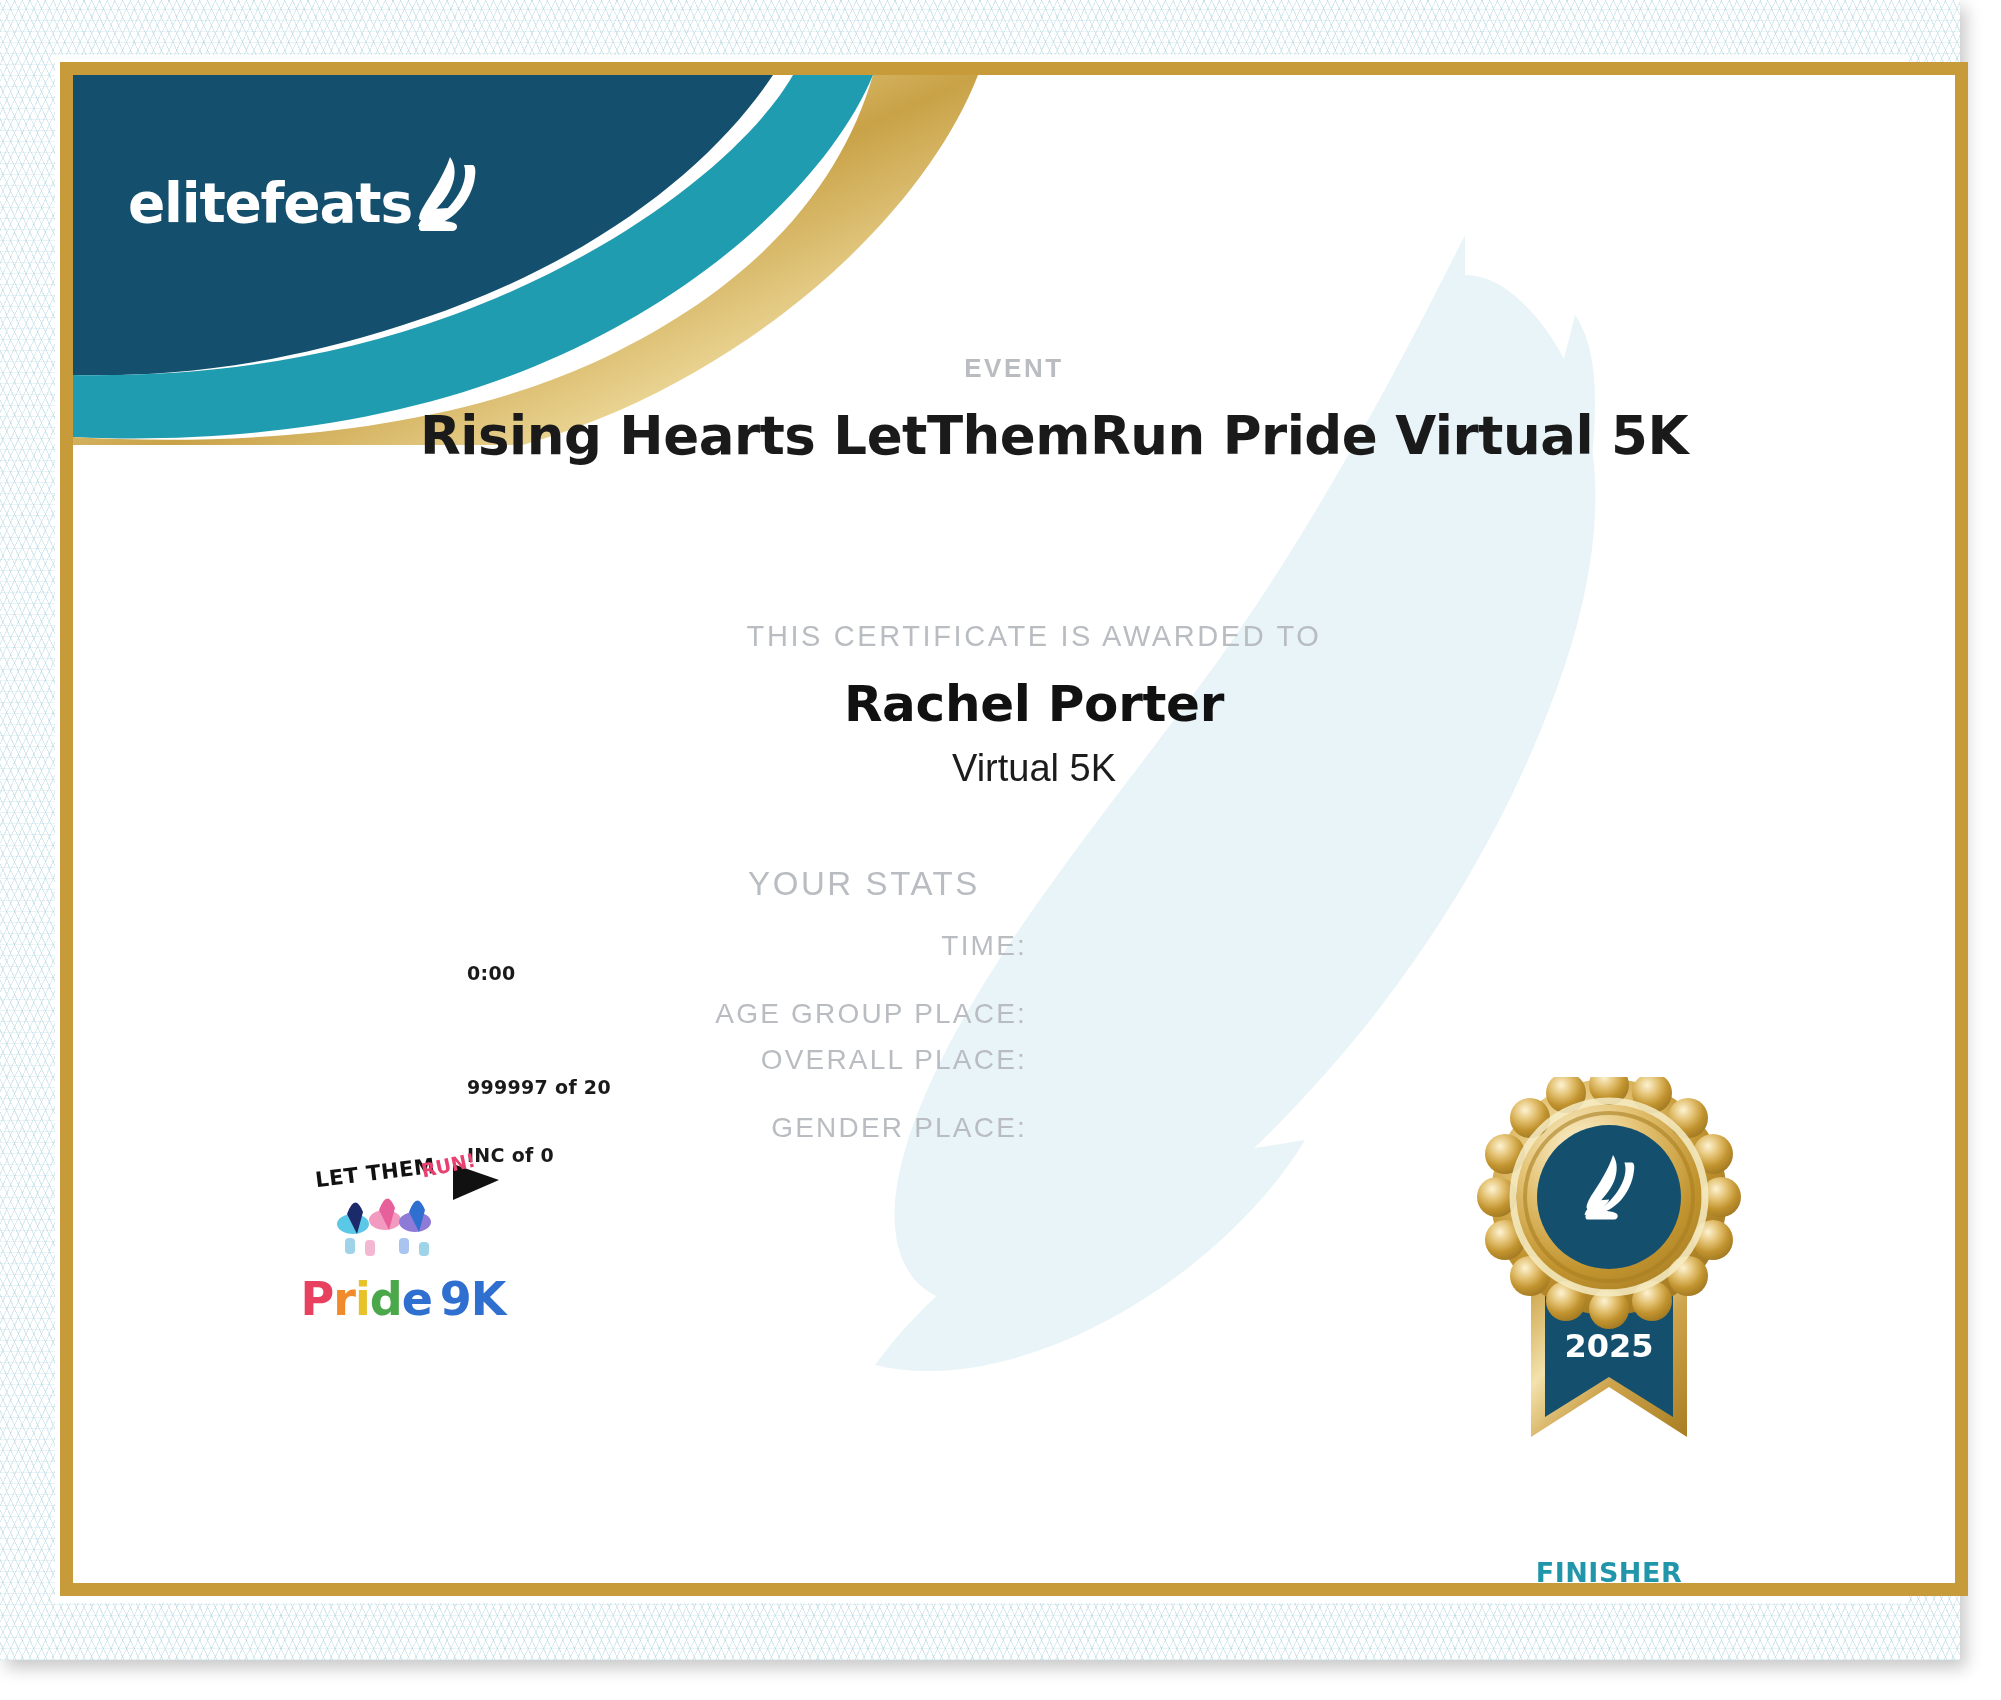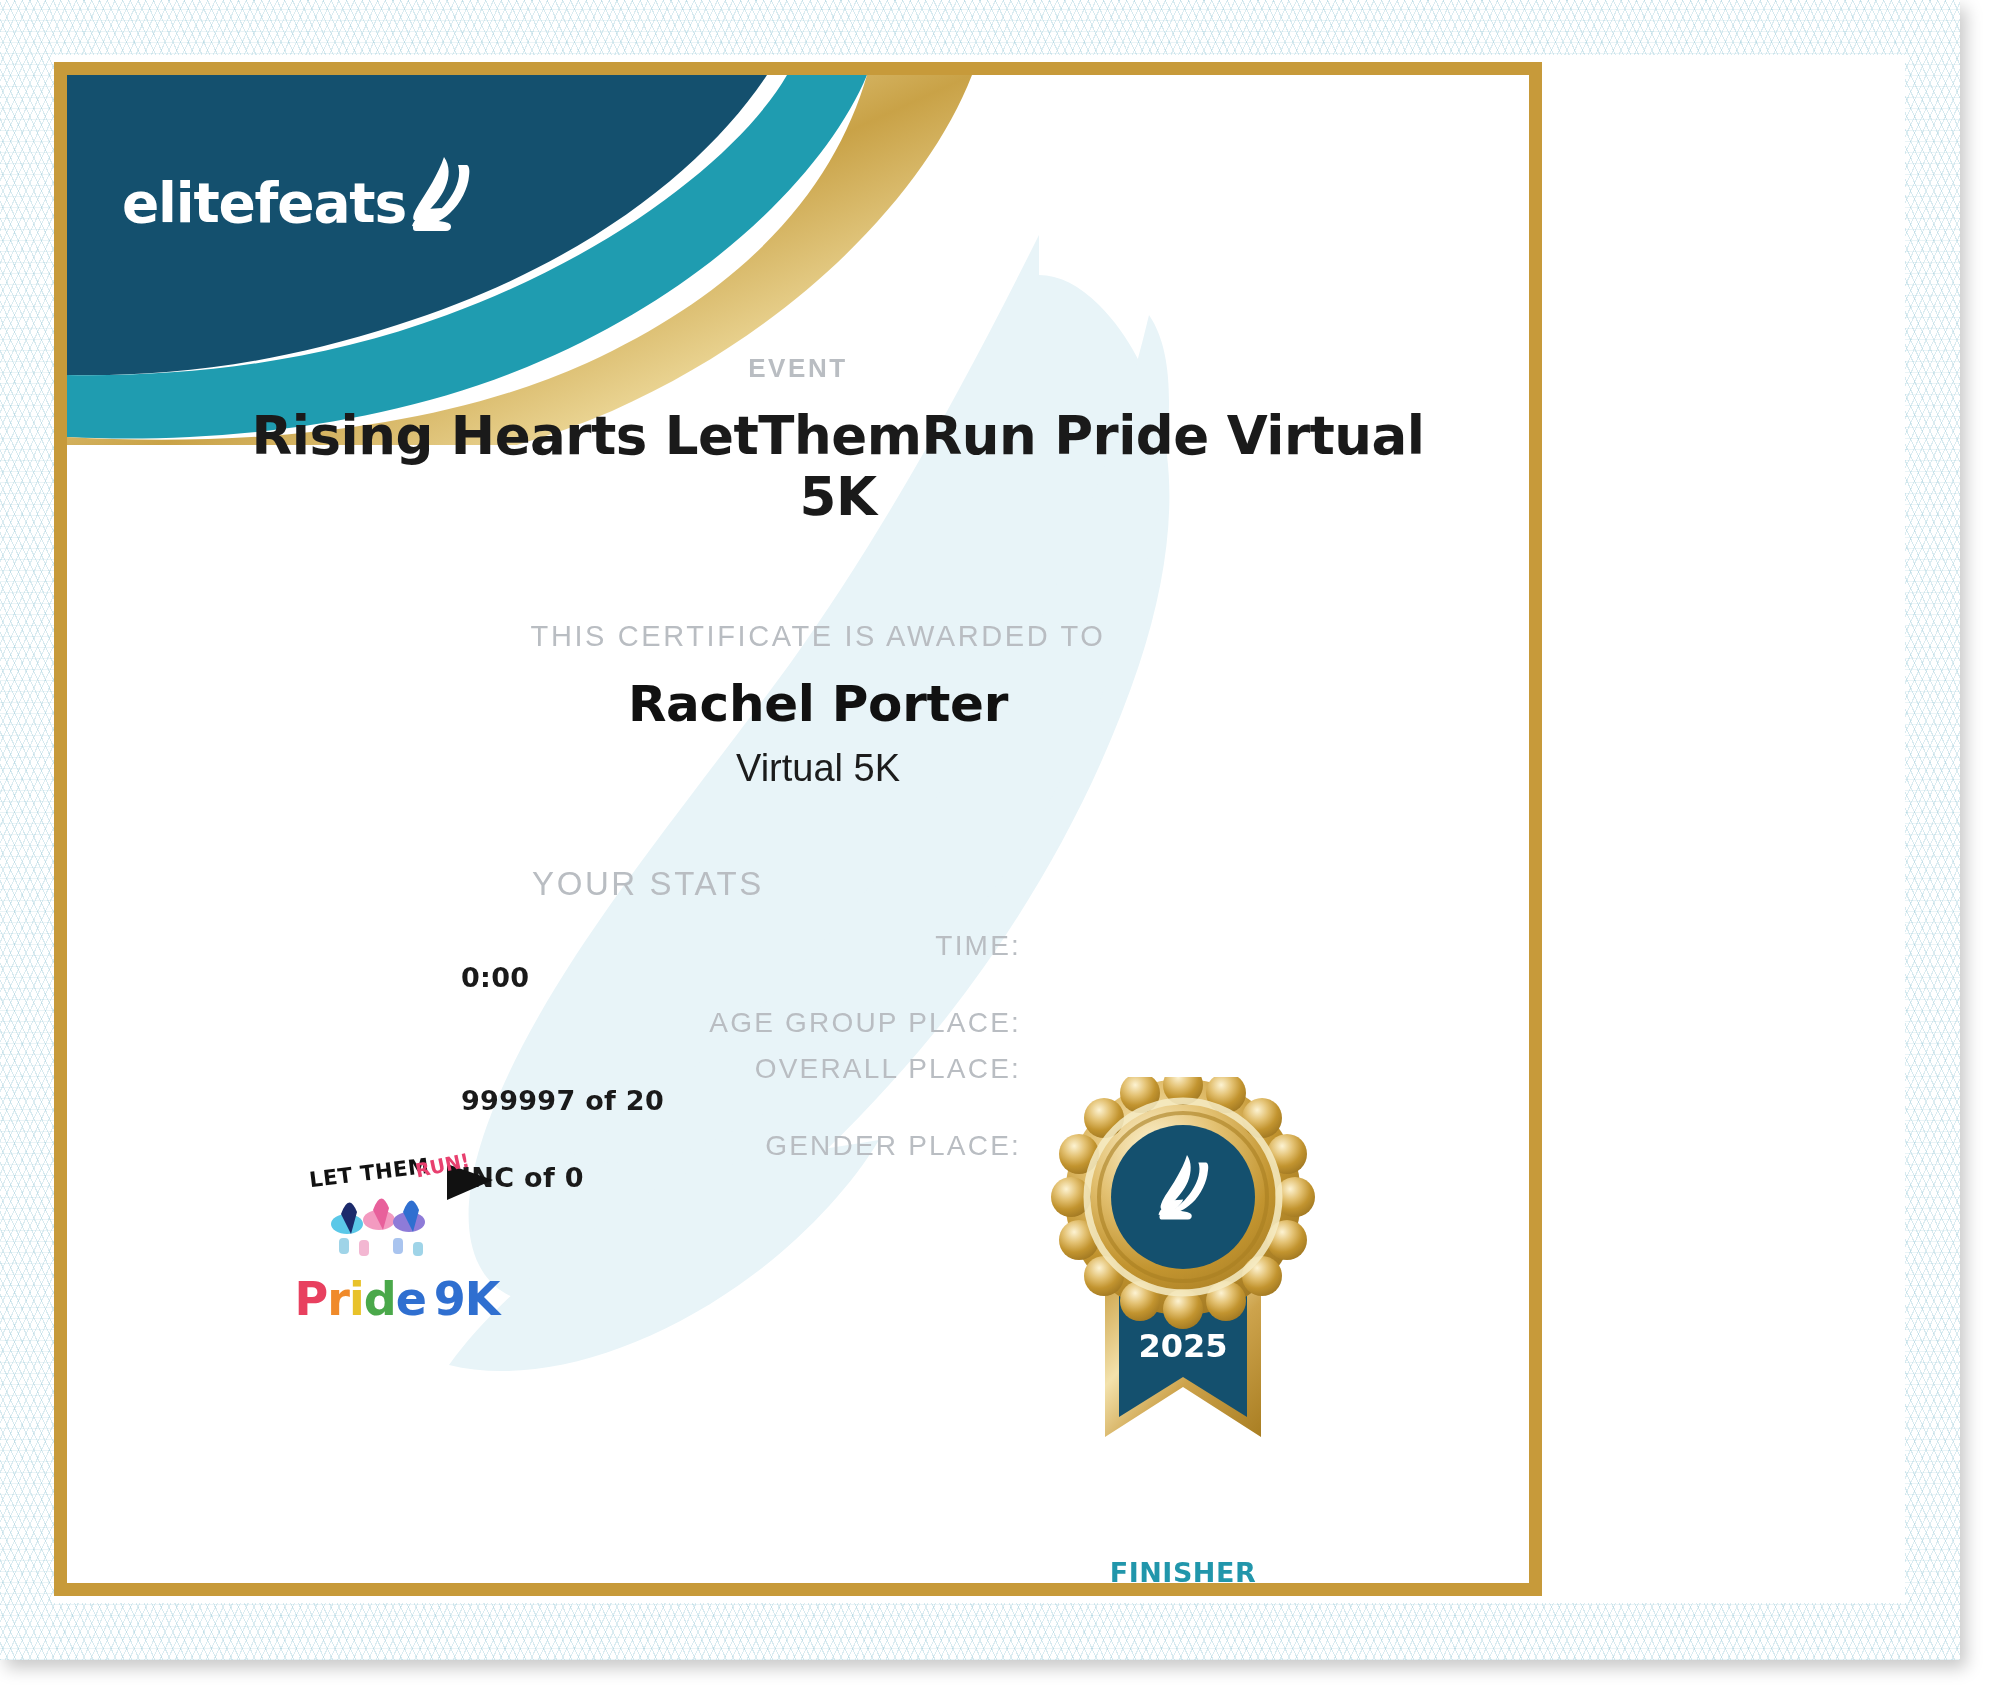--- a/index.html
+++ b/index.html
@@ -26,22 +26,22 @@
   .paper-inner {
     position: absolute;
     left: 55px; top: 55px;
     width: 1850px; height: 1548px;
     background: #ffffff;
   }
 
   
   .gold-frame {
     position: absolute;
-    left: 54px; top: 62px;
-    width: 1488px; height: 1534px;
+    left: 60px; top: 62px;
+    width: 1908px; height: 1534px;
     border: 13px solid #c79a3a;
     background: linear-gradient(160deg,#ffffff 0%,#ffffff 100%);
     overflow: hidden;
   }
   .gold-frame::before{
     content:"";
     position:absolute; inset:-13px;
     border:13px solid transparent;
     background:
       linear-gradient(135deg,#b8862b,#e9cd79 18%,#c9a247 35%,#f0dda0 52%,#bf8f30 70%,#e3c673 88%,#b07f24) border-box;
@@ -127,21 +127,21 @@
   .stat-key {
     width: 560px;
     text-align: right;
     color: #b9bdc2;
     font-size: 28px;
     letter-spacing: 2.2px;
   }
   .stat-val {
     margin-left: 14px;
     font-family: "DejaVu Sans", sans-serif;
-    font-size: 27px;
+    font-size: 19px;
     font-weight: 700;
     color: #1a1a1a;
     letter-spacing: 0.3px;
   }
 
   
   .event-logo {
     position: absolute;
     left: 185px; top: 1075px;
     width: 290px; height: 265px;

